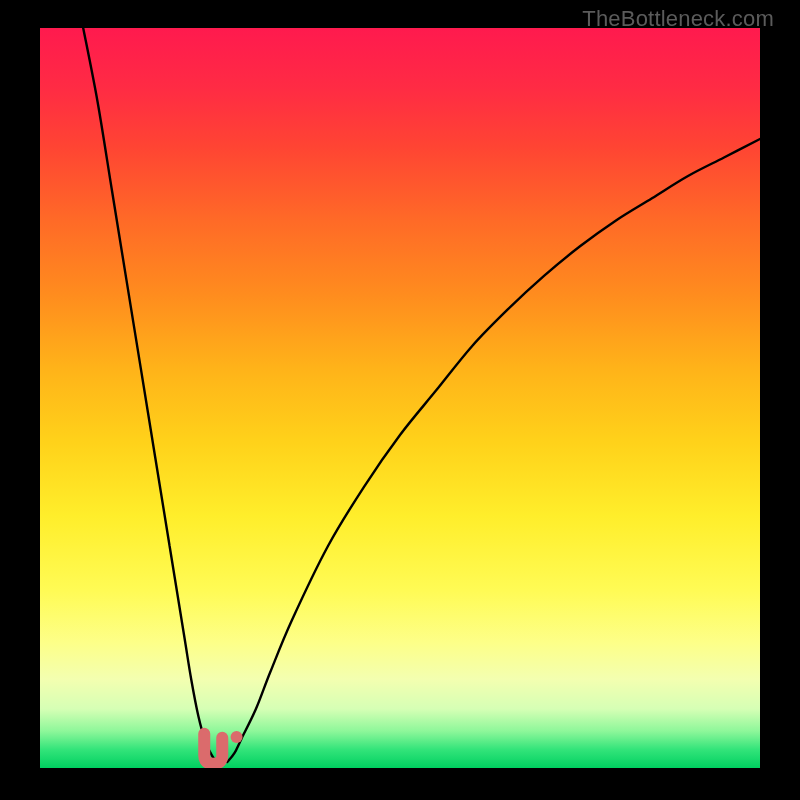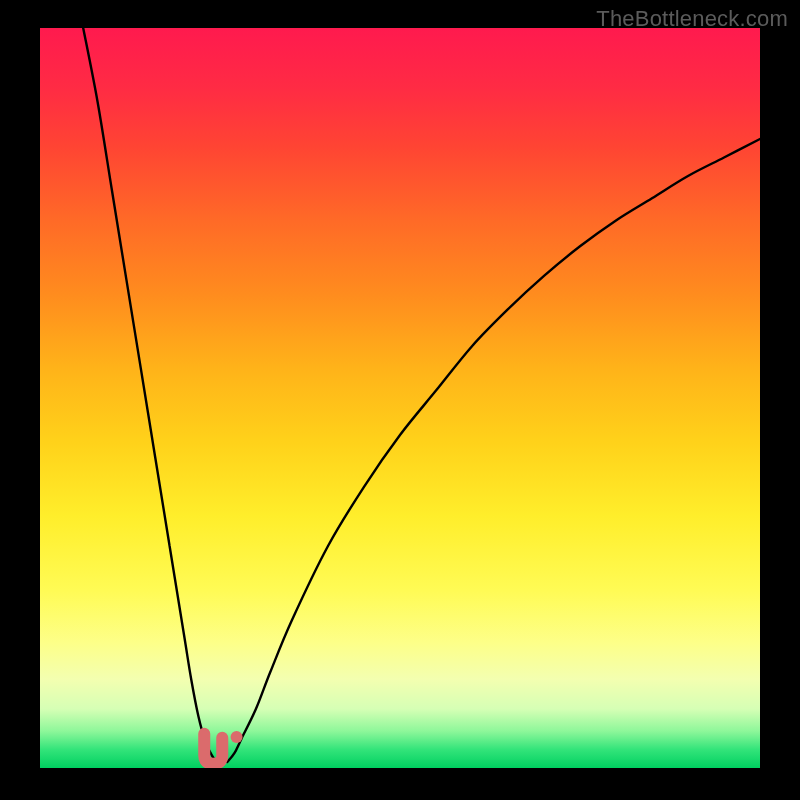--- a/index.html
+++ b/index.html
@@ -39,21 +39,21 @@
       #f3ffb0 88%,
       #d6ffb5 92%,
       #8ef79a 95%,
       #33e47a 97.5%,
       #00d060 100%
     );
   }
   .watermark {
     position: absolute;
     top: 6px;
-    right: 12px;
+    right: 26px;
     color: #5b5b5b;
     font-size: 22px;
     font-weight: 500;
     letter-spacing: 0.2px;
     user-select: none;
   }
   svg.curves {
     position: absolute;
     left: 0;
     top: 0;

